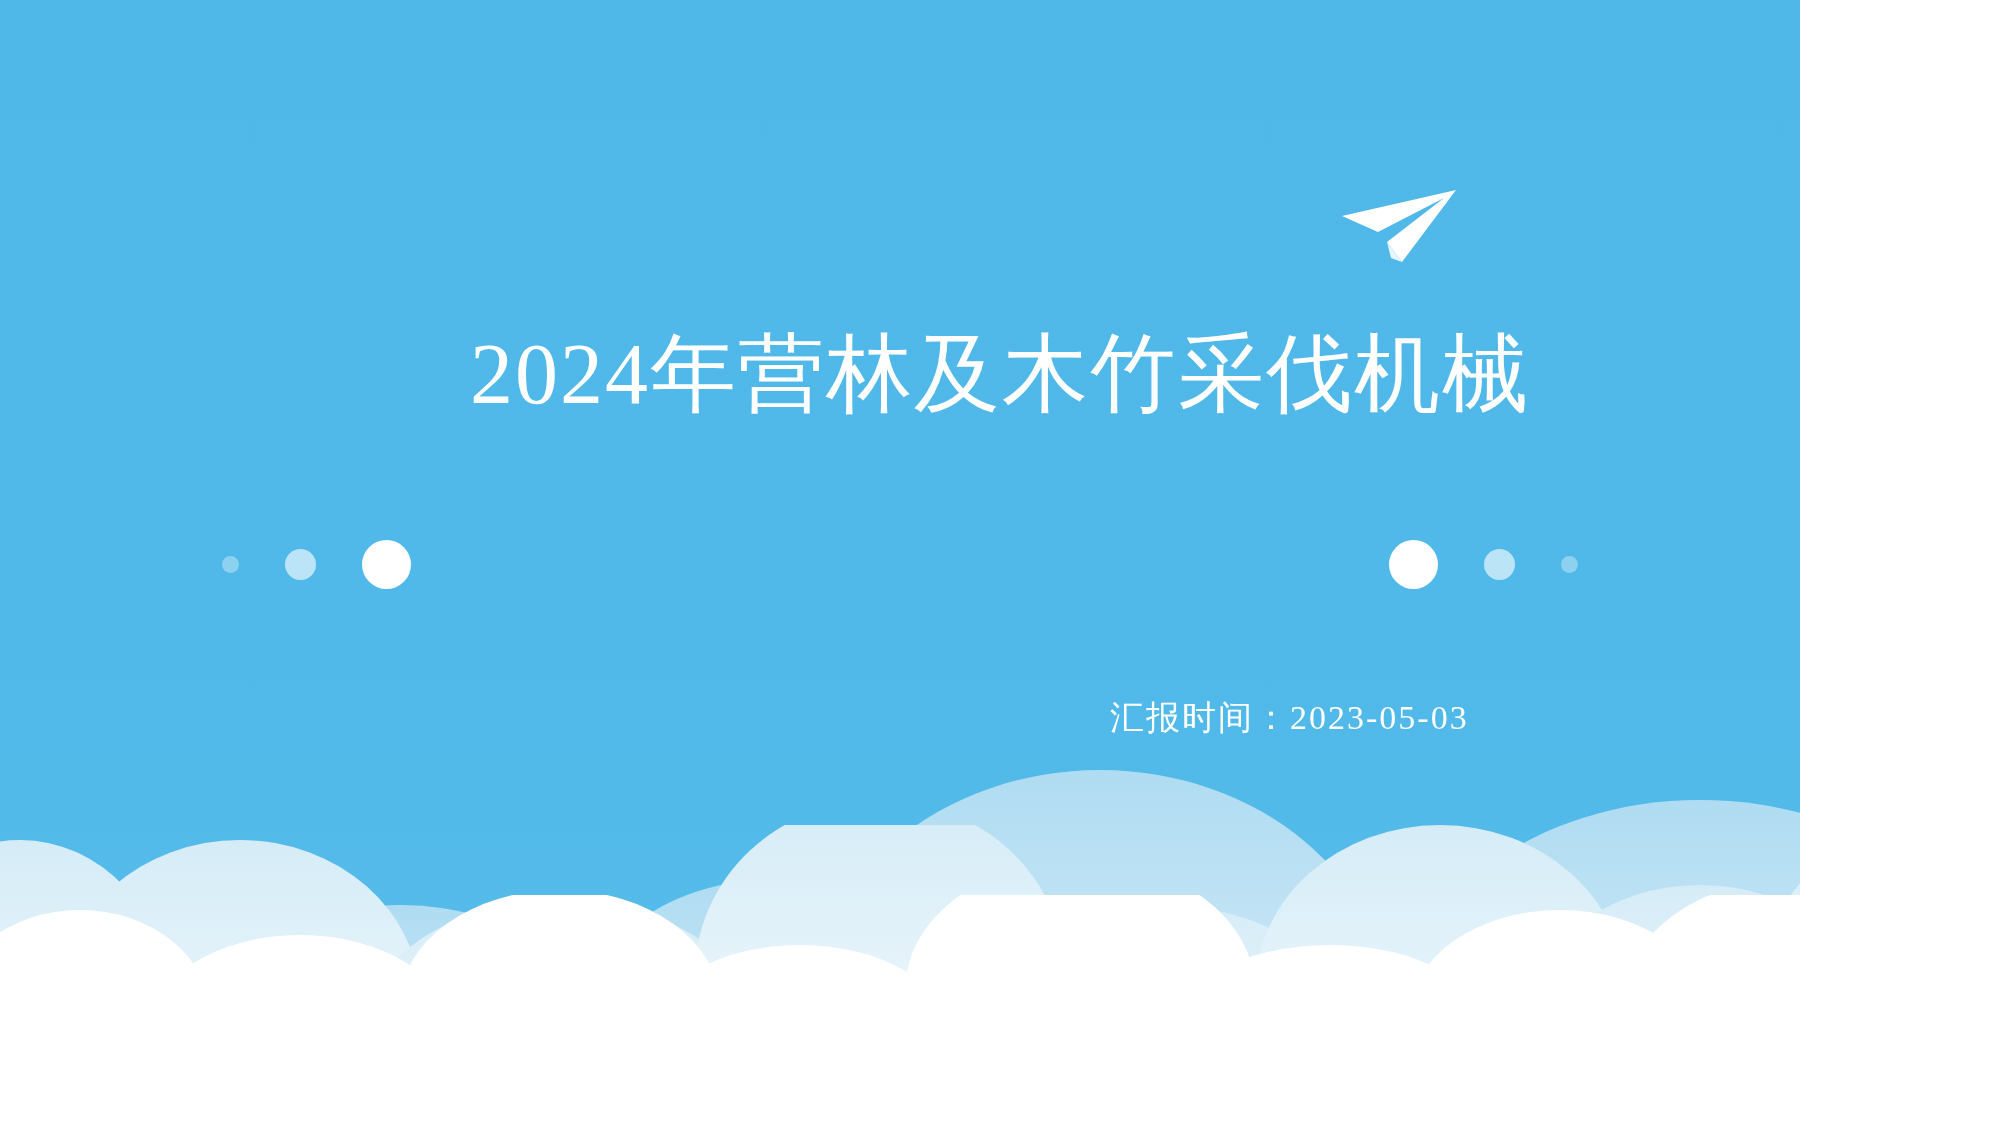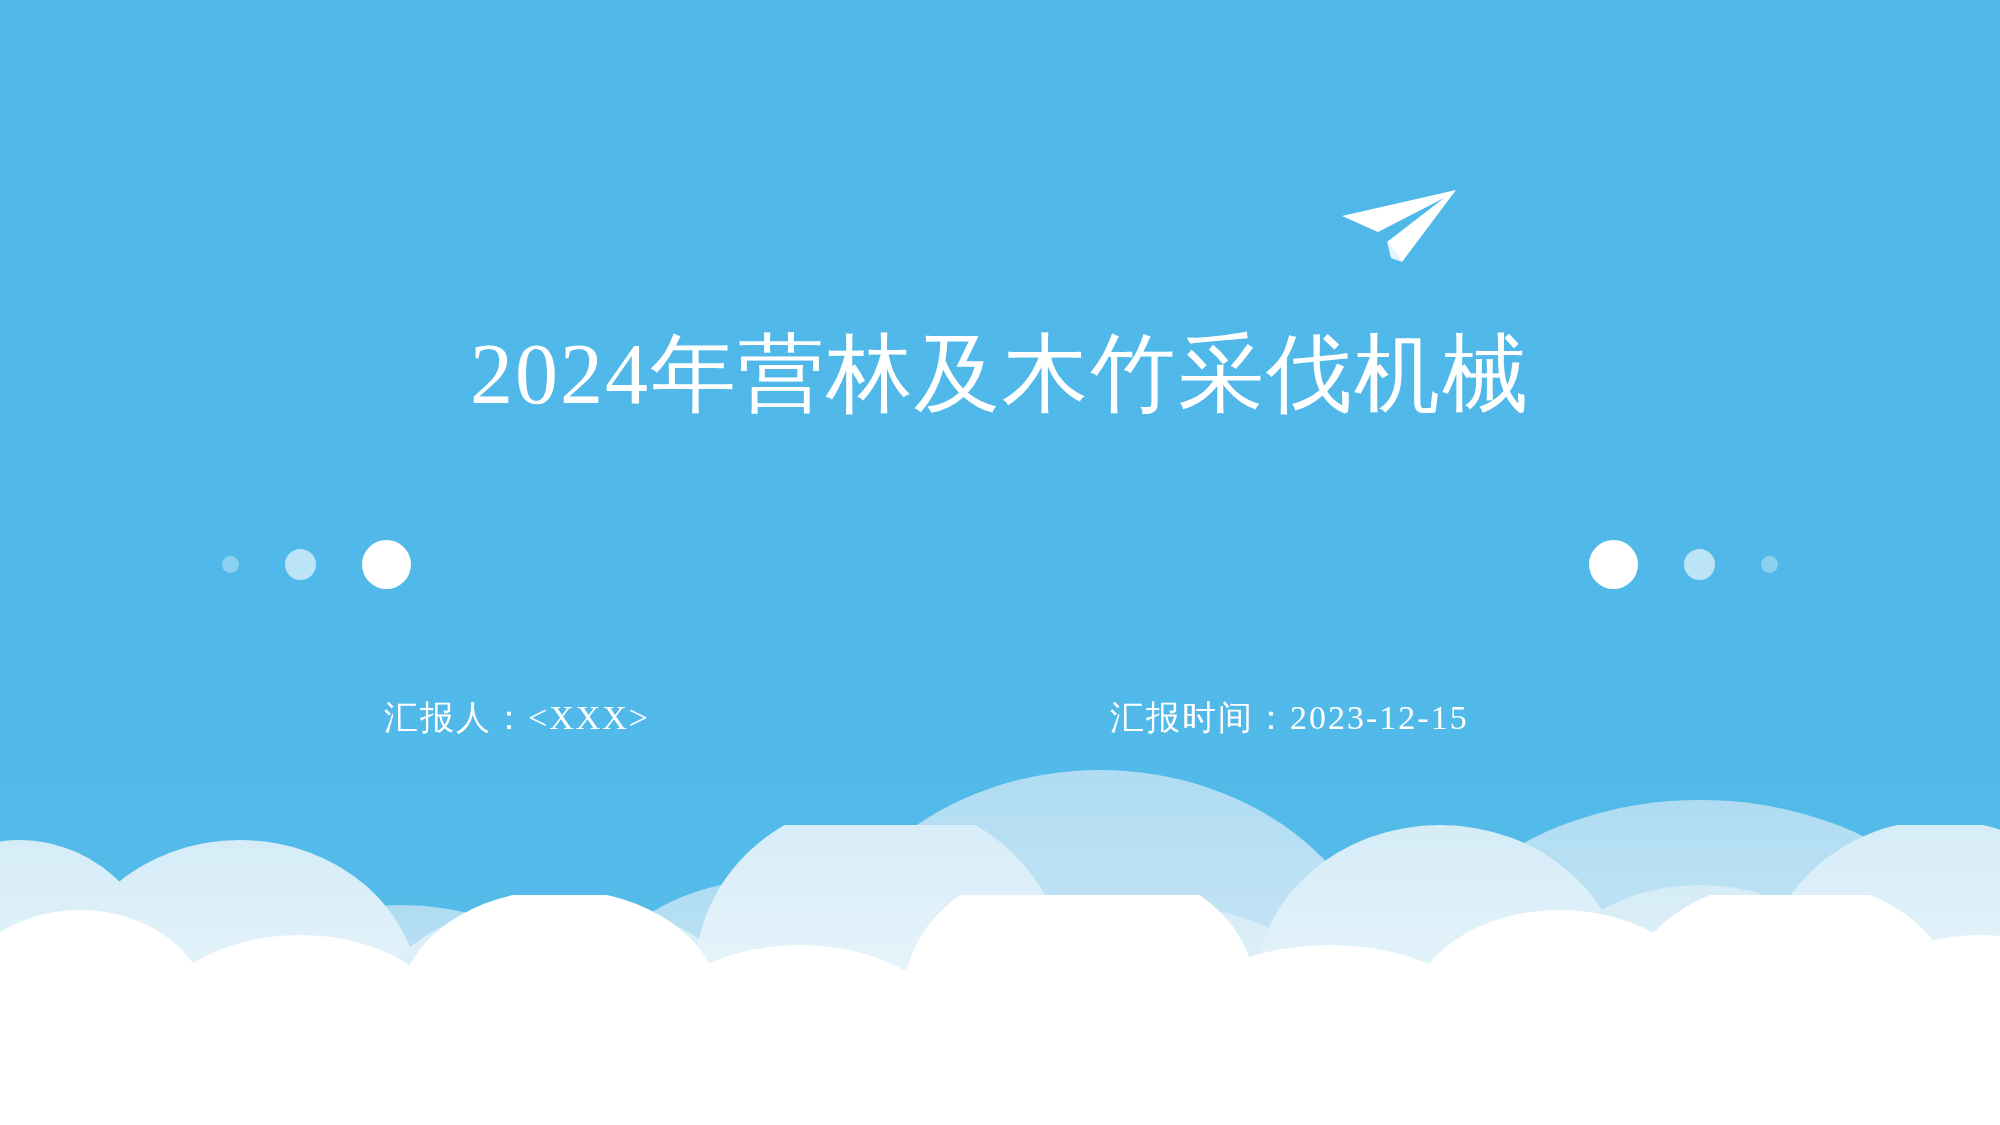--- a/index.html
+++ b/index.html
@@ -2,21 +2,21 @@
 <html><head>
 <meta charset="utf-8">
 <style>
   html, body {
     margin: 0;
     padding: 0;
     background: #ffffff;
   }
   #slide {
     position: relative;
-    width: 2000px;
+    width: 1800px;
     height: 1125px;
     overflow: hidden;
     background: #4FB8E8;
     font-family: "Liberation Serif", "DejaVu Serif", serif;
   }
 
   
   .sky {
     position: absolute;
     inset: 0;
@@ -169,16 +169,15 @@
   <div class="dots dots-right">
     <span class="dot s3"></span>
     <span class="dot s2"></span>
     <span class="dot s1"></span>
   </div>
 
   <div class="title-block">
     <div class="title-line">2024年营林及木竹采伐机械</div>
   </div>
 
-  <div class="meta meta-presenter">汇报人：&lt;XXX&gt;</div>
-  <div class="meta meta-date">汇报时间：2023-12-15</div>
+  <div class="meta meta-date">汇报时间：2023-05-03</div>
 
 </div>
 
 </body></html>

